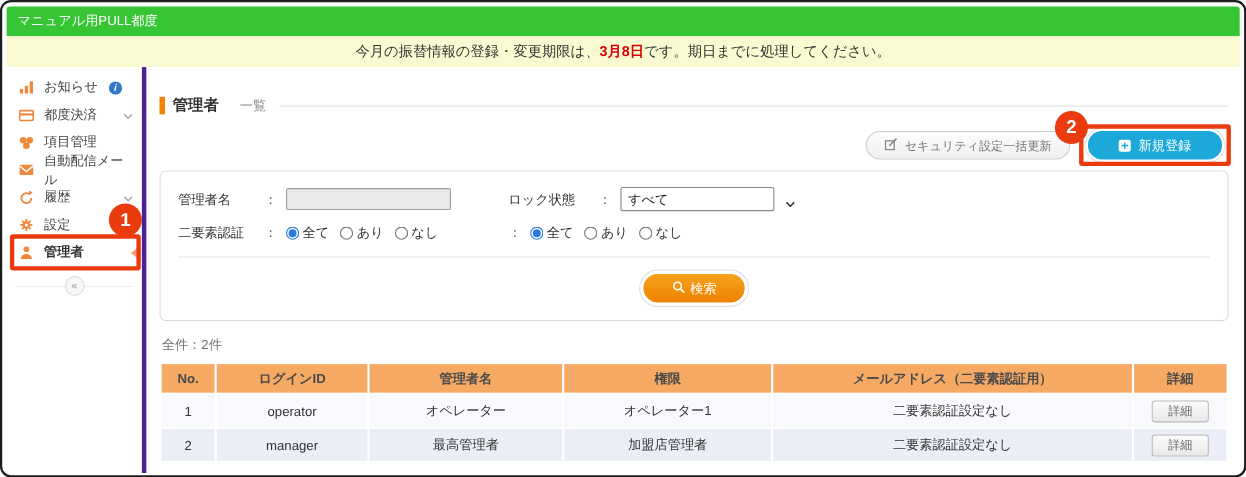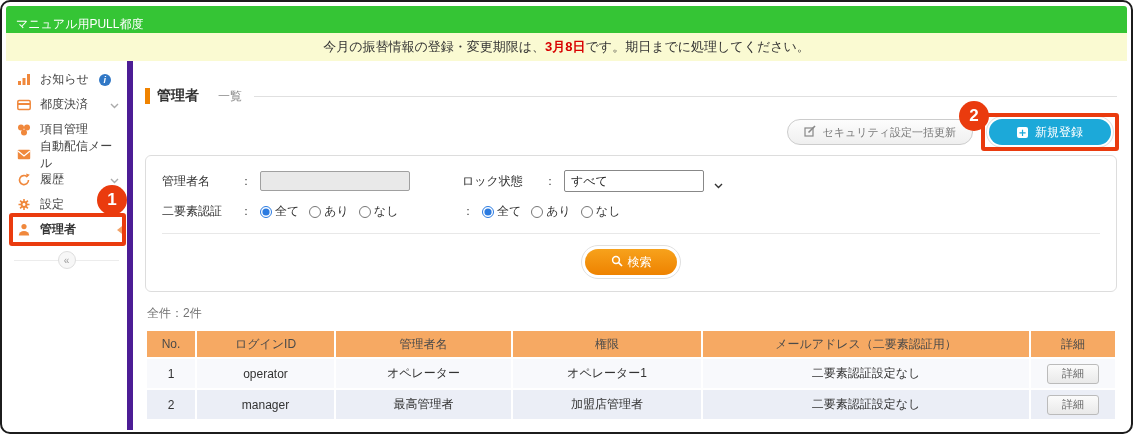--- a/index.html
+++ b/index.html
@@ -1,33 +1,33 @@
 <!DOCTYPE html>
 <html><head>
 <meta charset="utf-8">
 <style>
   * { margin:0; padding:0; box-sizing:border-box; }
   body { width:1133px; height:434px; font-family:"Liberation Sans","DejaVu Sans",sans-serif; background:#fff; }
   .screen { position:relative; width:1133px; height:434px; border:2px solid #1c1c1c; border-radius:10px; background:#fff; padding:4px 4px 0 4px; overflow:hidden; }
 
   
-  .topbar { height:27px; background:#35c535; border-radius:3px 3px 0 0; display:flex; align-items:flex-end; padding:0 10px; }
+  .topbar { height:27px; background:#35c535; border-radius:3px 3px 0 0; display:flex; align-items:center; padding:0 10px; }
   .app-title { color:#fff; font-size:12px; }
   .login-area { margin-left:auto; display:flex; align-items:center; gap:6px; cursor:pointer; }
   .avatar { width:21px; height:21px; border-radius:50%; background:#4d4d4d; display:flex; align-items:center; justify-content:center; overflow:hidden; }
   .login-text { color:#fff; font-size:9px; line-height:11px; white-space:nowrap; }
   .caret { color:#fff; font-size:8px; margin-top:-8px; }
 
   
   .notice { height:28px; background:#fafad2; display:flex; align-items:center; justify-content:center; font-size:13px; color:#333;text-align:center; }
   .notice .date { color:#d80000; font-weight:bold; }
 
   
   .body { display:flex; height:369px; }
-  .sidebar { width:127px; border-right:6px solid #4c1d95; padding-top:6px; position:relative; flex-shrink:0; }
+  .sidebar { width:127px; border-right:4px solid #4c1d95; padding-top:6px; position:relative; flex-shrink:0; }
   .side-item { height:25px; display:flex; align-items:center; padding:0 8px 0 11px; gap:8px; font-size:12px; color:#444; cursor:pointer; position:relative; }
   .side-item .sicon { width:15px; height:14px; flex-shrink:0; display:flex; align-items:center; }
   .info-badge { width:12px; height:12px; border-radius:50%; background:#3178c6; color:#fff; font-size:9px; font-style:italic; font-weight:bold; display:flex; align-items:center; justify-content:center; margin-left:2px; }
   .side-chev { margin-left:auto; }
   .side-item.active { font-weight:bold; color:#333; }
   .active-wedge { position:absolute; right:1px; top:50%; margin-top:-7px; width:0; height:0; border-top:7px solid transparent; border-bottom:7px solid transparent; border-right:9px solid #f2a269; }
   .collapse-row { margin-top:8px; position:relative; height:20px; display:flex; align-items:center; justify-content:center; }
   .collapse-row::before { content:""; position:absolute; left:8px; right:8px; top:50%; border-top:1px solid #ececec; }
   .collapse-btn { position:relative; width:18px; height:18px; border-radius:50%; background:#f7f7f7; border:1px solid #ddd; color:#999; font-size:10px; display:flex; align-items:center; justify-content:center; cursor:pointer; }
 
@@ -67,21 +67,21 @@
   .radio-opt { display:flex; align-items:center; gap:3px; cursor:pointer; }
   input[type=radio] { width:12px; height:12px; accent-color:#2a7ae0; margin:0; }
   .panel-divider { border-top:1px solid #e8e8e8; margin:13px 0 11px 0; }
   .search-row { text-align:center; }
   .search-ring { display:inline-block; background:#fff; border:1px solid #e0e0e0; border-radius:18px; padding:3px; }
   .btn-search { width:92px; height:26px; border:none; border-radius:13px; background:linear-gradient(#f7a21c,#ee8200); color:#fff; font-size:12px; display:flex; align-items:center; justify-content:center; gap:5px; cursor:pointer; }
 
   .count-text { font-size:12px; color:#737373; margin:13px 0 7px 2px; }
 
   table.results { width:100%; border-collapse:separate; border-spacing:2px; table-layout:fixed; }
-  .results th { background:#f6a963; color:#4a4a4a; font-size:12px; font-weight:normal; height:26px; text-align:center; }
+  .results th { background:#f6a963; color:#4a4a4a; font-size:12px; font-weight:bold; height:26px; text-align:center; }
   .results td { font-size:12px; color:#333; height:29px; text-align:center; }
   .results tr.r0 td { background:#f8f9fc; }
   .results tr.r1 td { background:#ebeef6; }
   .btn-detail { width:52px; height:20px; background:linear-gradient(#fbfbfb,#e9e9e9); border:1px solid #bbb; border-radius:3px; font-size:11px; color:#666; cursor:pointer; }
 </style>
 </head>
 <body>
 
 <div class="screen">
 

